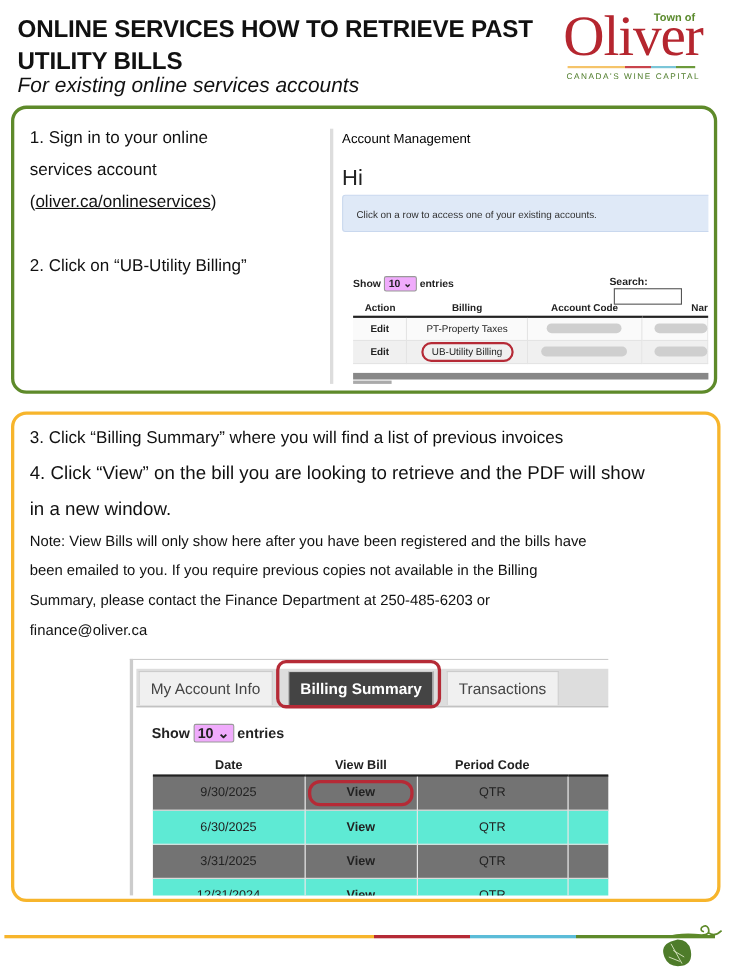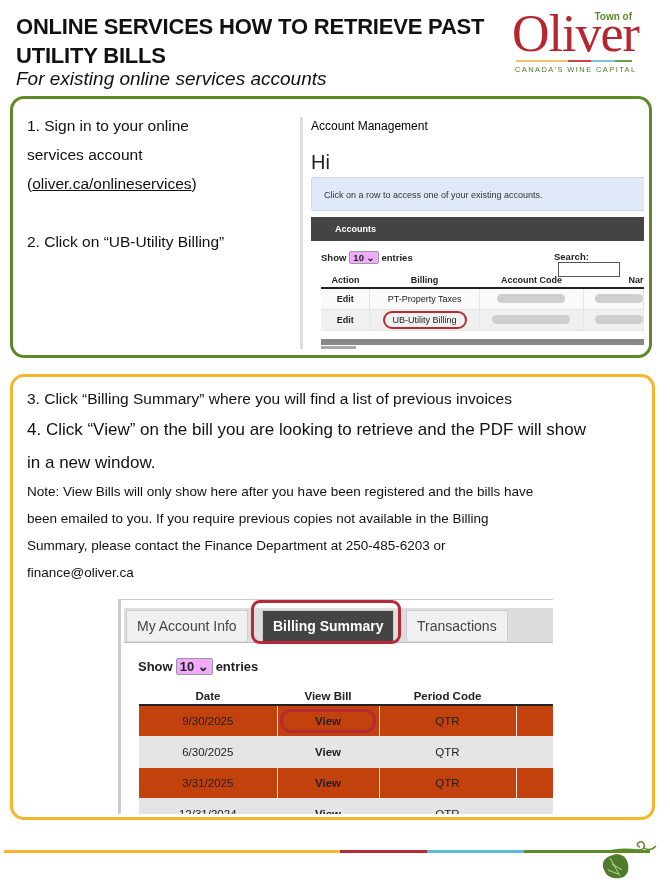--- a/index.html
+++ b/index.html
@@ -41,21 +41,21 @@
   .bill { position:absolute; left:118px; top:599px; width:432px; height:214px; border-left:3px solid #ccc; border-top:1px solid #ccc; overflow:hidden; }
   .tabs { position:absolute; left:3px; top:8px; width:430px; height:34px; background:#ddd; border-bottom:1px solid #bbb; }
   .tab { position:absolute; top:2px; height:30px; line-height:30px; font-size:14px; color:#444; background:#f0f0f0; padding:0 10px; border:1px solid #ccc; border-bottom:none; }
   .tab.active { background:#444; color:#fff; font-weight:bold; }
   .tabhl { position:absolute; left:130px; top:0; width:150px; height:44px; border:3px solid #b52a36; border-radius:9px; box-sizing:border-box; }
   .bill .showrow { position:absolute; left:17px; top:58px; font-size:13px; font-weight:bold; color:#222; }
   .bill .showrow .sel { font-size:13px; }
   .bill table { position:absolute; left:18px; top:88px; border-collapse:collapse; font-size:11.5px; width:420px; }
   .bill th { font-weight:bold; color:#222; height:16px; border-bottom:2px solid #222; padding:0; }
   .bill td { height:30px; text-align:center; border-right:1px solid #e4e4e4; border-bottom:1px solid #e4e4e4; color:#222; padding:0; }
-  .bill tr.r0 td { background:#c2410c; } .bill tr.r1 td { background:#e5e5e5;text-align:center; }
+  .bill tr.r0 td { background:#737373; } .bill tr.r1 td { background:#5eead4;text-align:center; }
   .bill td.view { font-weight:bold; }
   .vhl { display:inline-block; border:3px solid #b52a36; border-radius:11px; width:90px; height:18px; line-height:18px; }
 
   .footline { position:absolute; left:4px; top:850px; height:3px; width:646px; background:linear-gradient(to right,#f7b52c 0 52%,#b52a36 52% 65.5%,#5bbcd8 65.5% 80.5%,#5e8a2a 80.5% 100%); }
   .leaf { position:absolute; left:598px; top:840px; width:60px; height:40px; }
 </style>
 </head>
 <body>
 
 <div class="title">ONLINE SERVICES HOW TO RETRIEVE PAST UTILITY BILLS</div>
@@ -71,21 +71,20 @@
 <div class="box-green"></div>
 <div class="step" style="top:117px">1. Sign in to your online</div>
 <div class="step" style="top:146px">services account</div>
 <div class="step" style="top:175px"><span>(</span><a>oliver.ca/onlineservices</a><span>)</span></div>
 <div class="step" style="top:233px">2. Click on “UB-Utility Billing”</div>
 
 <div class="acct">
   <h1>Account Management</h1>
   <div class="hi">Hi</div>
   <div class="info">Click on a row to access one of your existing accounts.</div>
-  <div class="hdr">Accounts</div>
   <div class="showrow"><span>Show</span><span class="sel">10 ⌄</span><span>entries</span></div>
   <div class="search"><span>Search:</span><span class="box"></span></div>
   <table>
     <tbody>
         <tr>
       <th style="width:52px">Action</th>
       <th style="width:120px">Billing</th>
       <th style="width:108px">Account Code</th>
       <th style="width:60px;text-align:right">Nar</th>
     </tr>

